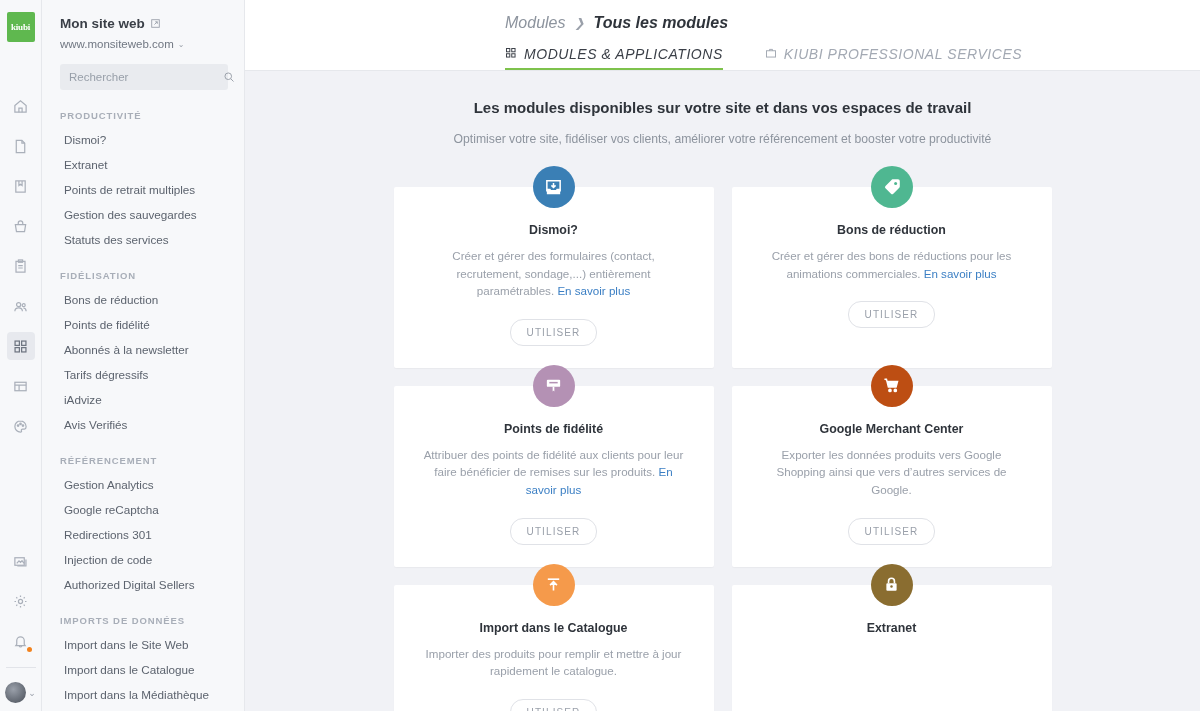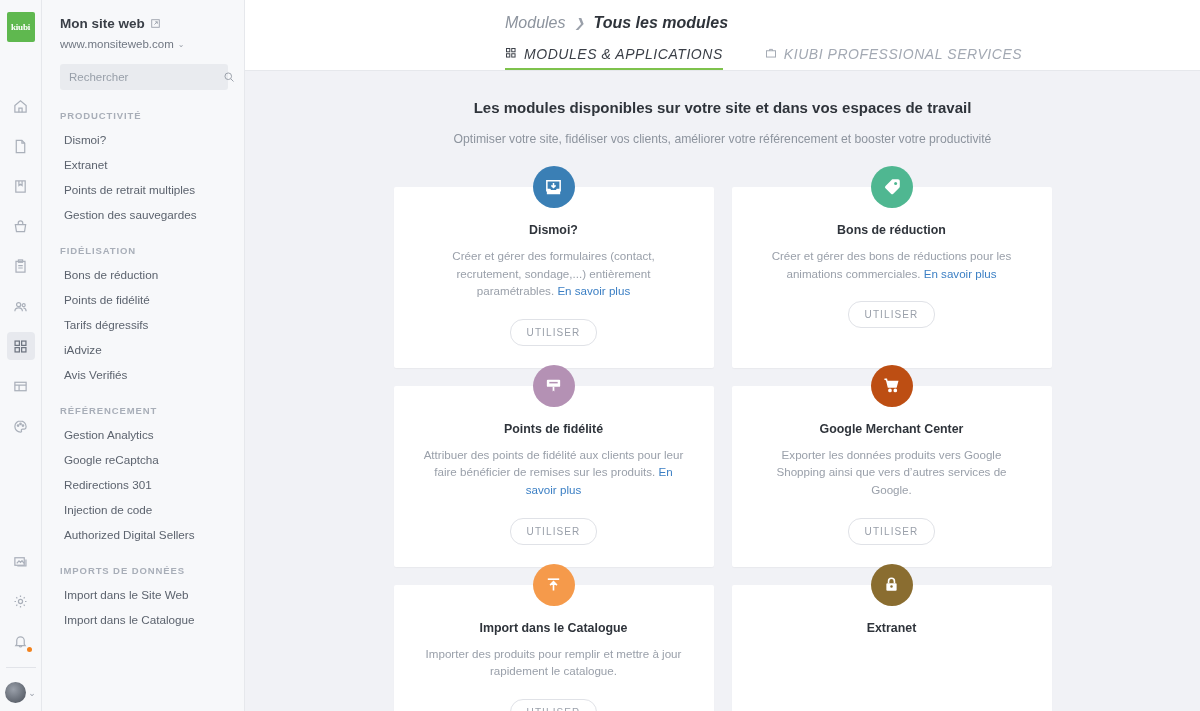--- a/index.html
+++ b/index.html
@@ -276,41 +276,44 @@
       </div>
     </div>
 
     <div class="nav">
       <div class="nav-group">
         <div class="nav-group-title">PRODUCTIVITÉ</div>
         <div class="nav-item">Dismoi?</div>
         <div class="nav-item">Extranet</div>
         <div class="nav-item">Points de retrait multiples</div>
         <div class="nav-item">Gestion des sauvegardes</div>
+        <div class="nav-item">Statuts des services</div>
       </div>
       <div class="nav-group">
         <div class="nav-group-title">FIDÉLISATION</div>
         <div class="nav-item">Bons de réduction</div>
         <div class="nav-item">Points de fidélité</div>
+        <div class="nav-item">Abonnés à la newsletter</div>
         <div class="nav-item">Tarifs dégressifs</div>
         <div class="nav-item">iAdvize</div>
         <div class="nav-item">Avis Verifiés</div>
       </div>
       <div class="nav-group">
         <div class="nav-group-title">RÉFÉRENCEMENT</div>
         <div class="nav-item">Gestion Analytics</div>
         <div class="nav-item">Google reCaptcha</div>
         <div class="nav-item">Redirections 301</div>
         <div class="nav-item">Injection de code</div>
         <div class="nav-item">Authorized Digital Sellers</div>
       </div>
       <div class="nav-group">
         <div class="nav-group-title">IMPORTS DE DONNÉES</div>
         <div class="nav-item">Import dans le Site Web</div>
         <div class="nav-item">Import dans le Catalogue</div>
+        <div class="nav-item">Import dans la Médiathèque</div>
       </div>
     </div>
   </div>
 
   <div class="main">
     <div class="topbar">
       <div class="crumbs">
         <span class="crumb-muted">Modules</span>
         <span class="crumb-sep">❯</span>
         <span class="crumb-cur">Tous les modules</span>

